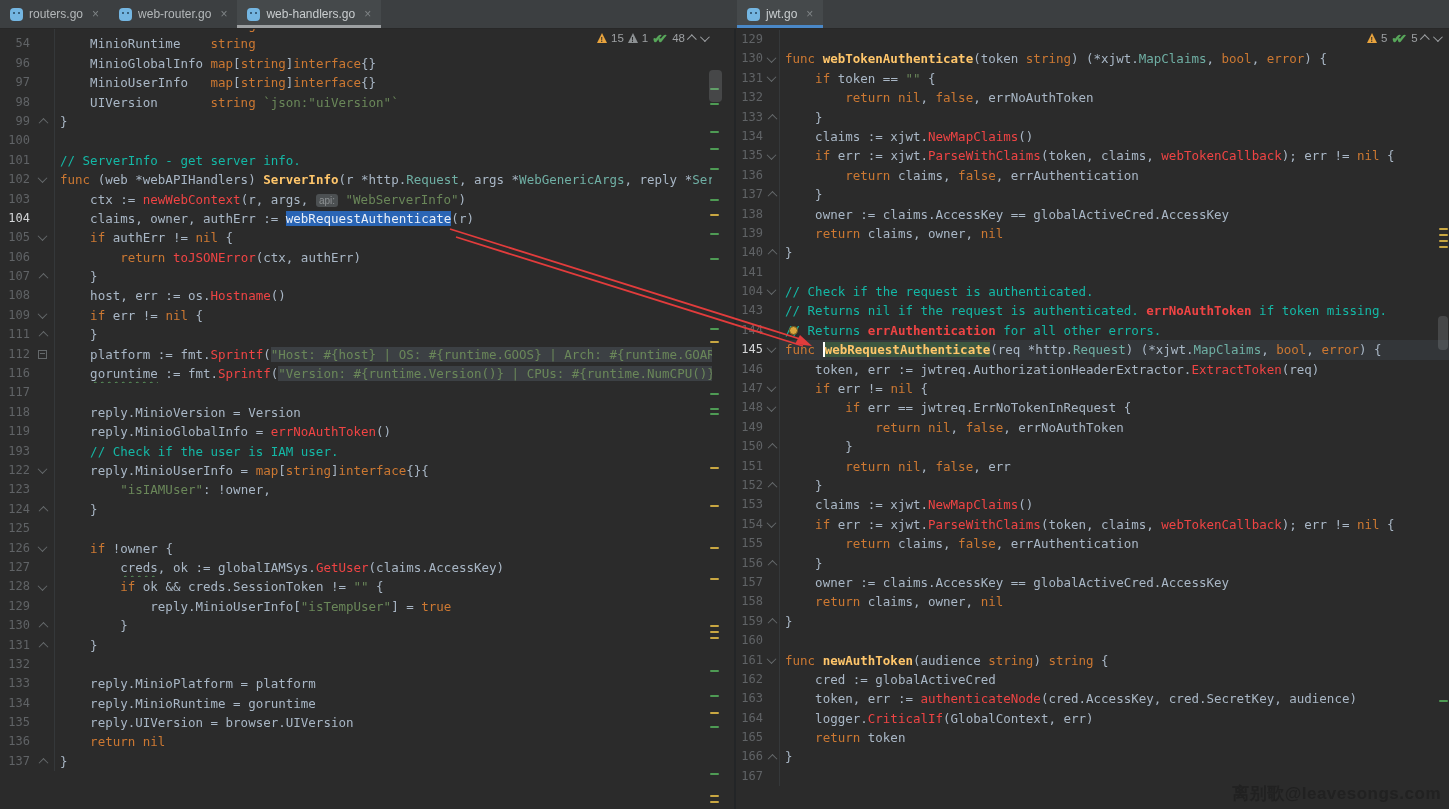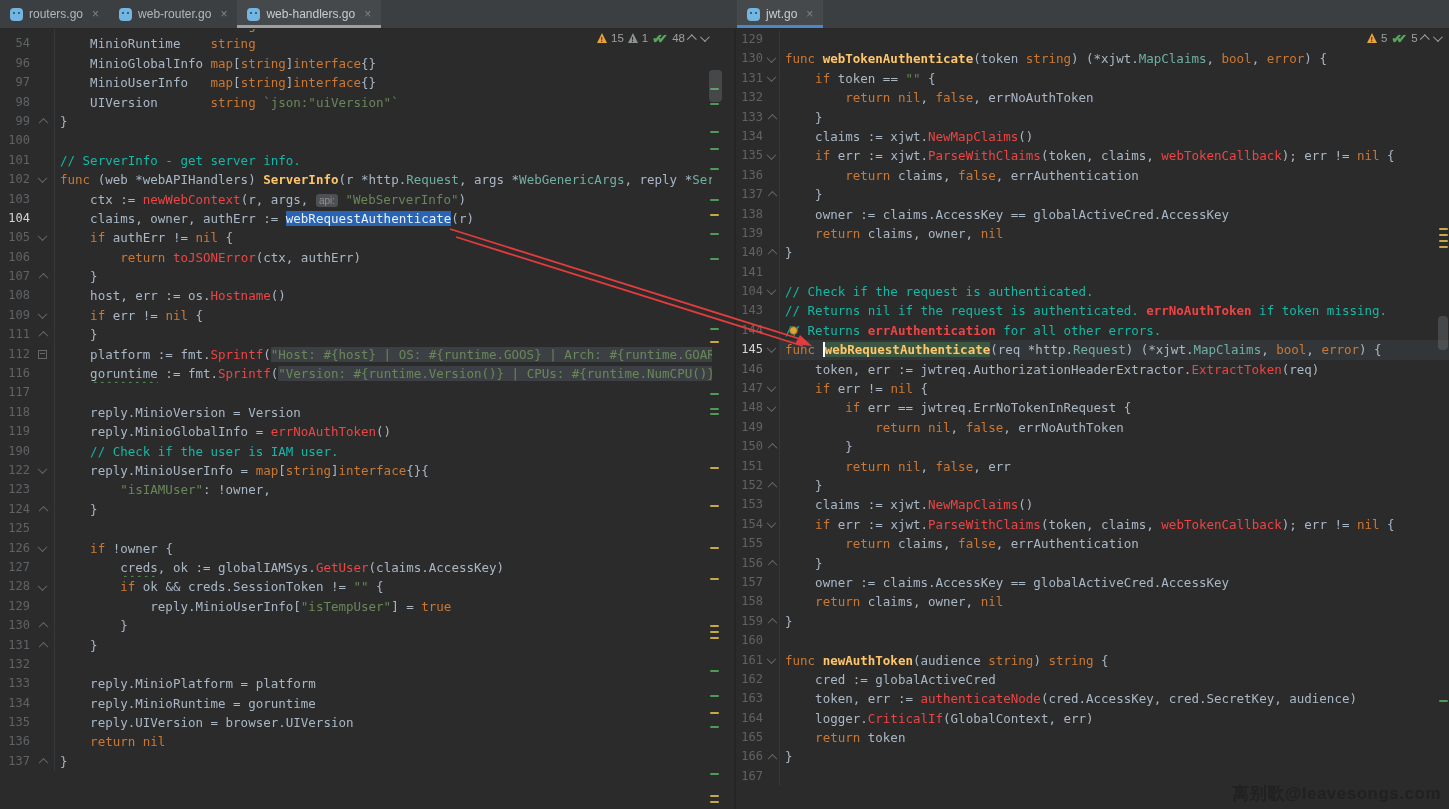--- a/index.html
+++ b/index.html
@@ -249,21 +249,21 @@
         <div class="ln">118</div>
         <div class="foldc"></div>
         <div class="code"><span class="t-def">    reply.MinioVersion = Version</span></div>
       </div>
       <div class="row">
         <div class="ln">119</div>
         <div class="foldc"></div>
         <div class="code"><span class="t-def">    reply.MinioGlobalInfo = </span><span class="t-fn">errNoAuthToken</span><span class="t-def">()</span></div>
       </div>
       <div class="row">
-        <div class="ln">190</div>
+        <div class="ln">193</div>
         <div class="foldc"></div>
         <div class="code"><span class="t-com">    // Check if the user is IAM user.</span></div>
       </div>
       <div class="row">
         <div class="ln">122</div>
         <div class="foldc">
           <span class="fi open"></span>
         </div>
         <div class="code"><span class="t-def">    reply.MinioUserInfo = </span><span class="t-kw">map</span><span class="t-def">[</span><span class="t-kw">string</span><span class="t-def">]</span><span class="t-kw">interface</span><span class="t-def">{}{</span></div>
       </div>

